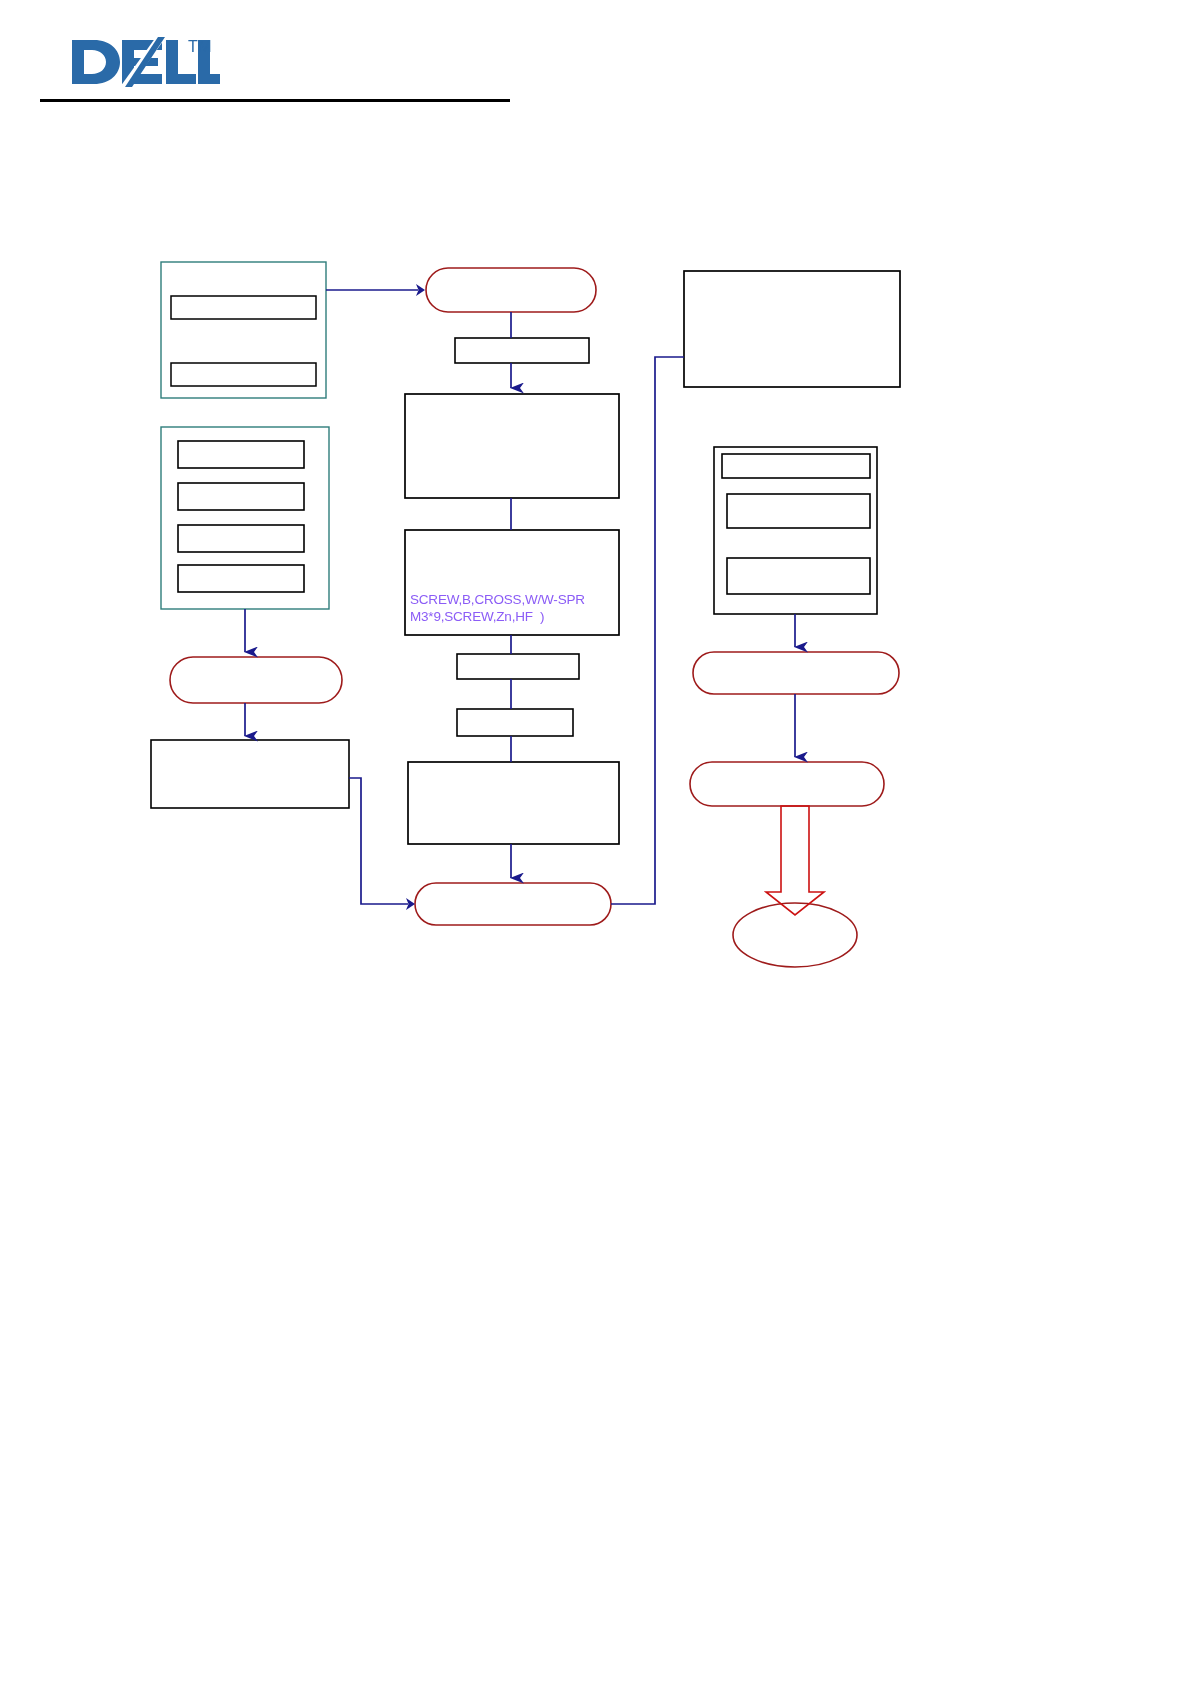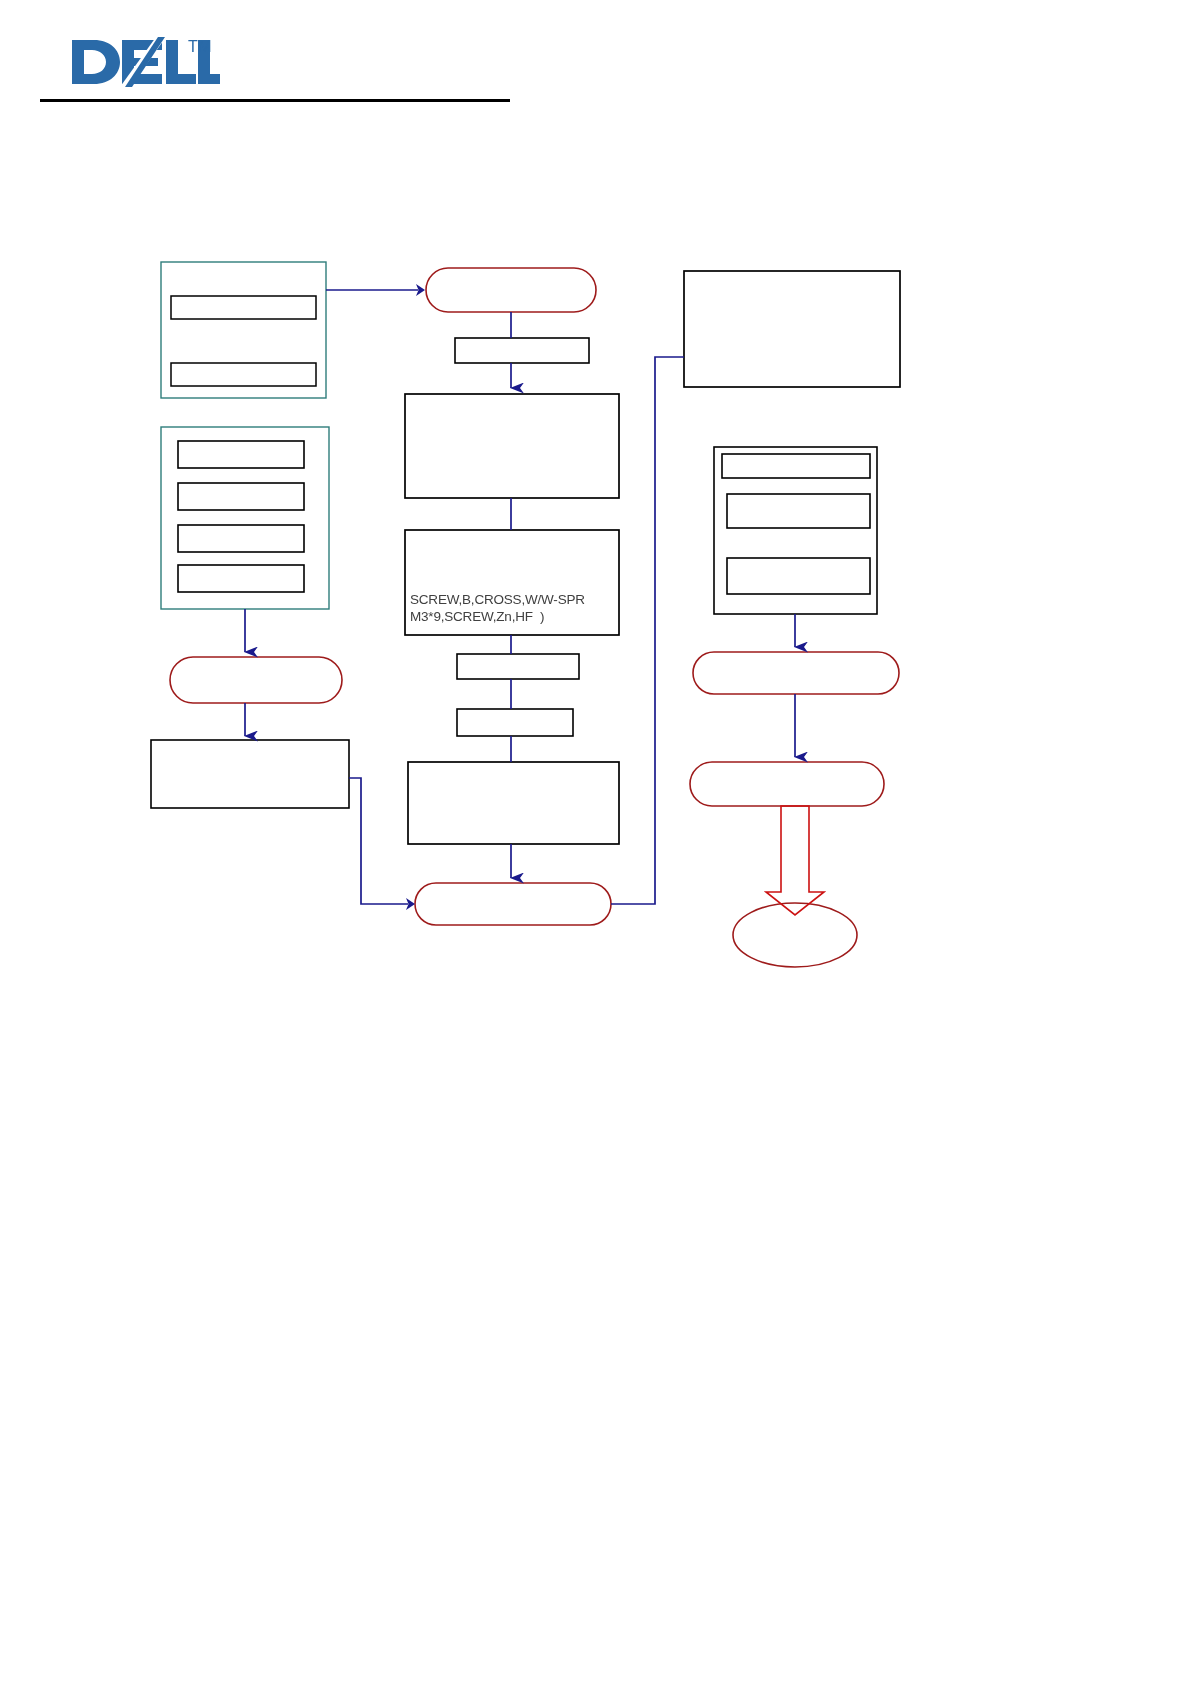--- a/index.html
+++ b/index.html
@@ -63,21 +63,21 @@
   #flow svg {
     position: absolute;
     left: 0;
     top: 0;
     display: block;
   }
 
   
   .note-text {
     position: absolute;
-    color: #404040;
+    color: #8b5cf6;
     font-family: "Liberation Sans", sans-serif;
     font-size: 13.5px;
     line-height: 17px;
     white-space: pre;
     letter-spacing: -0.2px;
   }
   #note-screw {
     left: 410px;
     top: 591px;
   }

